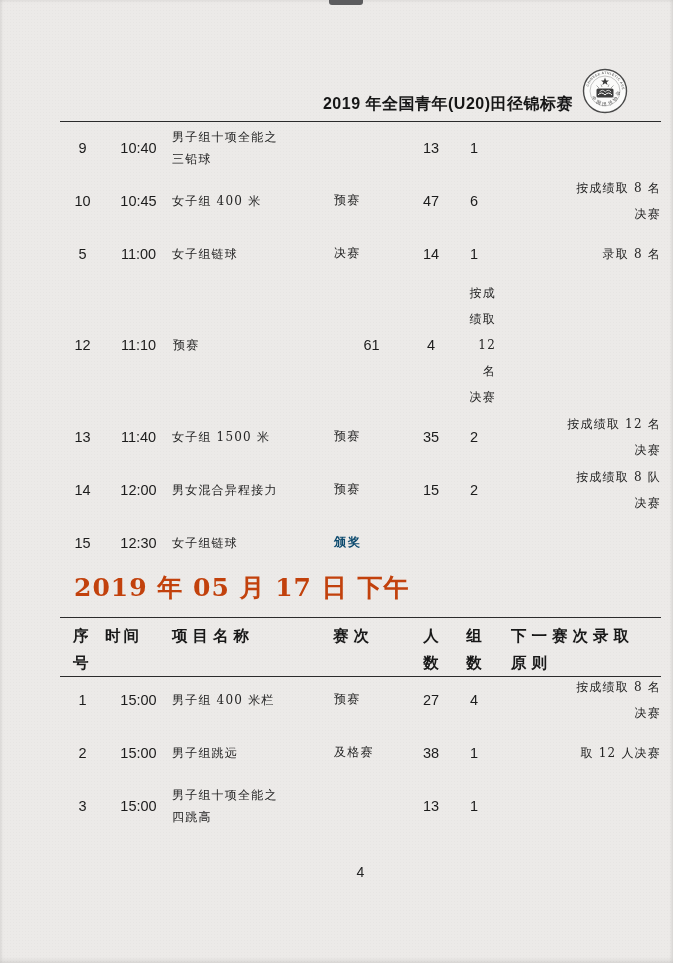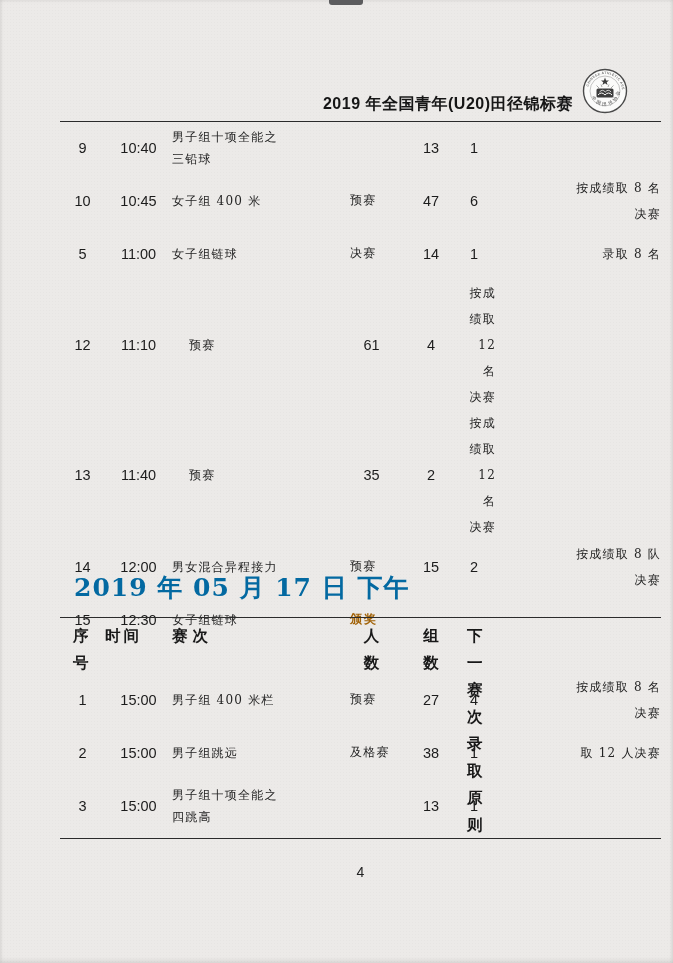--- a/index.html
+++ b/index.html
@@ -47,29 +47,29 @@
   .c1,.c2,.c5,.c6{
     text-align:center;
     font-family:"Liberation Sans",sans-serif;
     font-size:14.5px;color:#1c1c1c;
   }
   .c3,.c4,.c7{
     font-family:"DejaVu Serif","Liberation Serif",serif;
     font-size:12px;letter-spacing:1.2px;color:#242424;
   }
   .c3{line-height:22px;white-space:pre-line;}
-  .c4{padding-left:1px;margin-left:16px;}
+  .c4{padding-left:1px;}
   .c7{line-height:26px;white-space:pre-line;padding-left:15px;text-align:right;}
-  .bold{font-weight:bold;letter-spacing:2px;color:#a16207;}
+  .bold{font-weight:bold;letter-spacing:2px;color:#0c4a6e;}
 
   #table1{position:absolute;left:0;top:121px;width:601px;}
   #section-heading{
     position:absolute;left:14px;top:571px;
     font-family:"DejaVu Serif","Liberation Serif",serif;
-    font-weight:bold;font-size:25px;letter-spacing:1px;color:#0369a1;
+    font-weight:bold;font-size:25px;letter-spacing:1px;color:#c2410c;
     white-space:nowrap;
   }
   #table2-head{
     position:absolute;left:0;top:617px;width:601px;min-height:56px;
     border-top:1.5px solid #2b2b2b;border-bottom:1.5px solid #2b2b2b;
     box-sizing:border-box;
     align-items:start;padding-top:4px;
   }
   #table2-head .hc{
     font-family:"DejaVu Serif","Liberation Serif",serif;
@@ -160,20 +160,21 @@
       <div class="c c2">11:10</div>
       <div class="c c4">预赛</div>
       <div class="c c5">61</div>
       <div class="c c6">4</div>
       <div class="c c7">按成绩取 12 名
 决赛</div>
     </div>
     <div class="row">
       <div class="c c1">13</div>
       <div class="c c2">11:40</div>
+      <div class="c c3">女子组 1500 米</div>
       <div class="c c4">预赛</div>
       <div class="c c5">35</div>
       <div class="c c6">2</div>
       <div class="c c7">按成绩取 12 名
 决赛</div>
     </div>
     <div class="row">
       <div class="c c1">14</div>
       <div class="c c2">12:00</div>
       <div class="c c3">男女混合异程接力</div>
@@ -193,20 +194,21 @@
       <div class="c c7"></div>
     </div>
   </div>
 
   <div id="section-heading">2019 年 05 月 17 日 下午</div>
 
   <div id="table2-head" class="row">
     <div class="c hc hc1">序
 号</div>
     <div class="c hc hc2">时间</div>
+    <div class="c hc hc3">项目名称</div>
     <div class="c hc hc4">赛次</div>
     <div class="c hc hc5">人
 数</div>
     <div class="c hc hc6">组
 数</div>
     <div class="c hc hc7">下一赛次录取
 原则</div>
   </div>
 
   <div id="table2">

